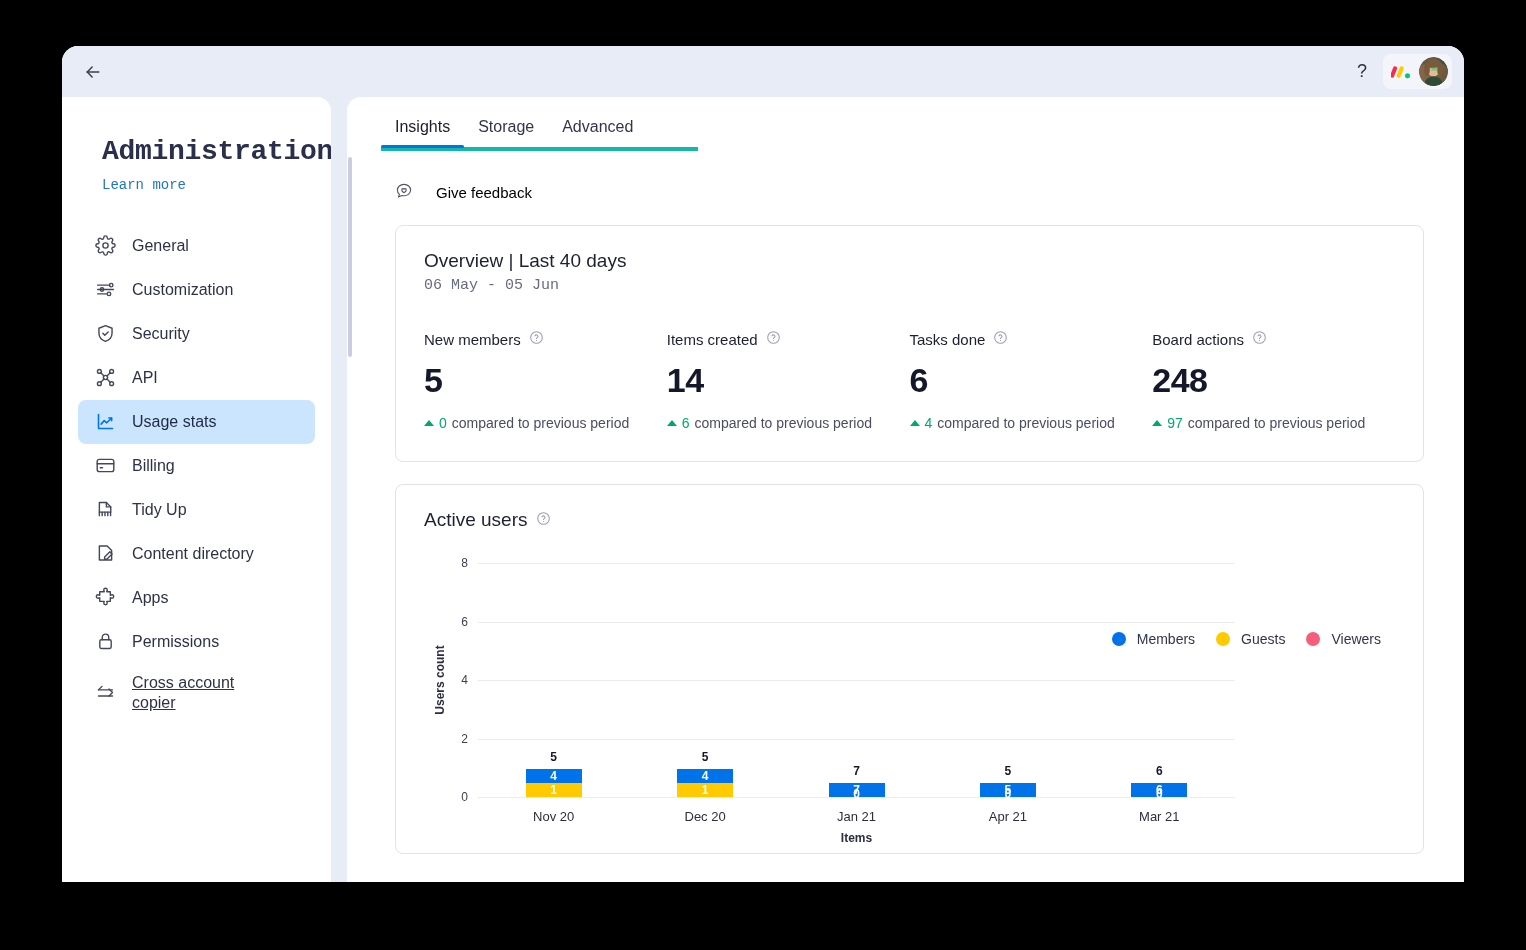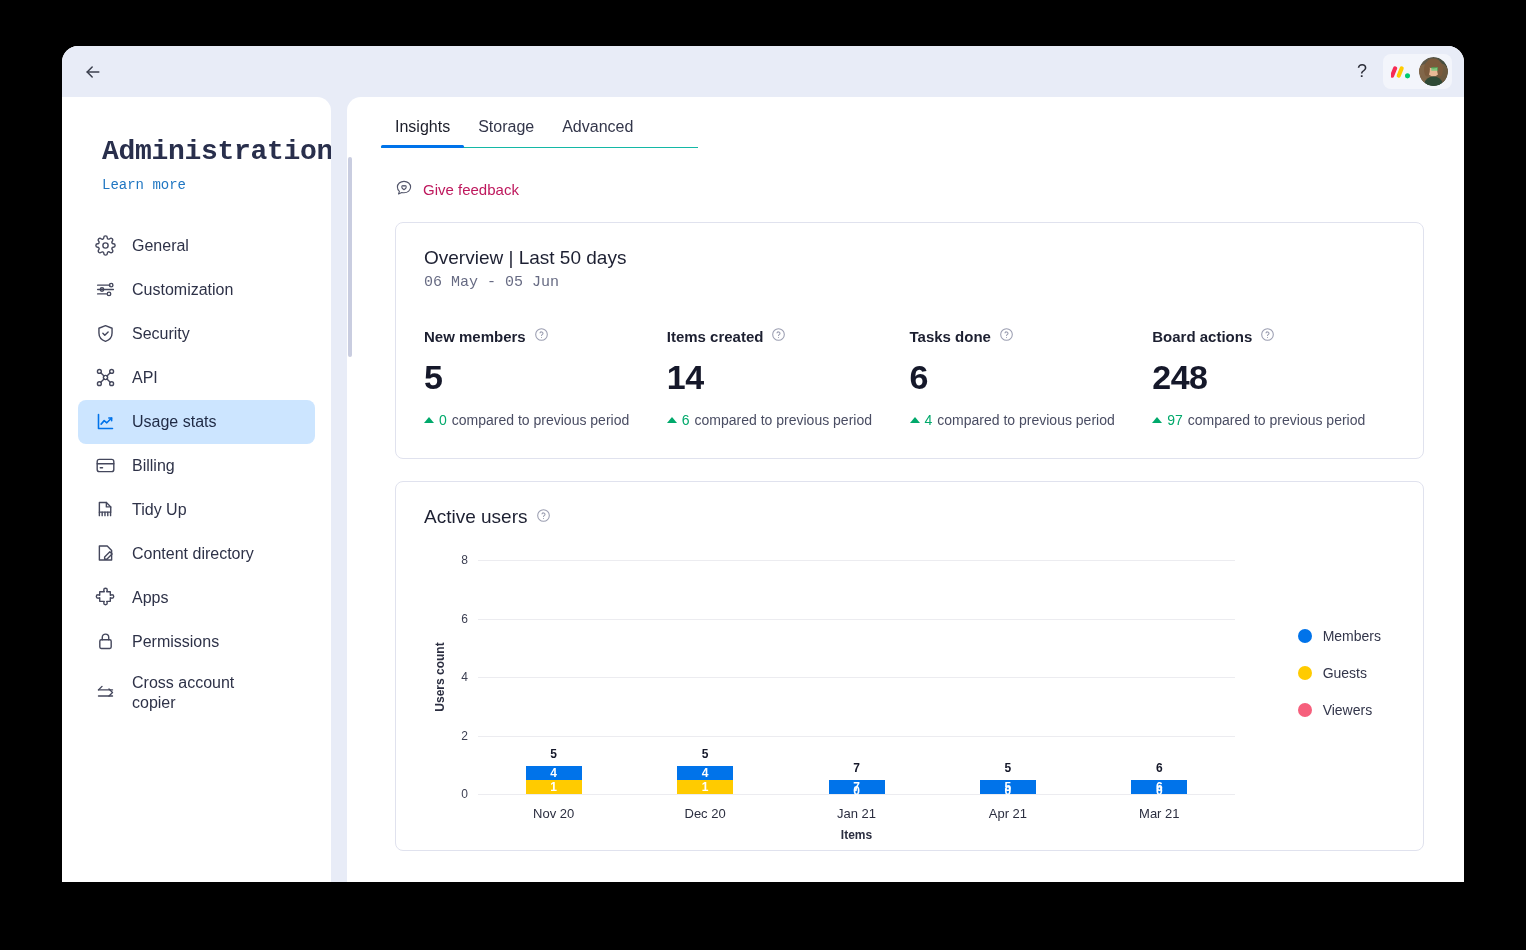--- a/index.html
+++ b/index.html
@@ -92,21 +92,21 @@
   .nav-item.two-line { height: 58px; align-items: center; }
   .nav-item.active { background: #cce5ff; }
   .nav-item.active .nav-label { color: #1f2a44; }
   .nav-icon {
     width: 22px; height: 22px; flex: 0 0 auto;
     display: flex; align-items: center; justify-content: center;
     color: #44475c;
   }
   .nav-item.active .nav-icon { color: #0073ea; }
   .nav-label { line-height: 1.25; }
-  .nav-label.wrap { max-width: 130px; }
+  .nav-label.wrap { max-width: 130px; text-decoration: underline; }
   
   #main-wrap {
     flex: 1 1 auto; height: 100%;
     background: #e8ecf7;
     display: flex;
     position: relative;
   }
   #gap { width: 16px; flex: 0 0 auto; background: #e8ecf7; }
   #main {
     flex: 1 1 auto; height: 100%;
@@ -116,54 +116,54 @@
     overflow: hidden;
   }
   #main-scroll {
     position: absolute; left: 0; top: 0;
     width: 100%; height: 100%;
     padding: 9px 40px 0 34px;
   }
   
   #tabs {
     display: flex; align-items: flex-end;
-    border-bottom: 1px solid #14b8a6;
+    border-bottom: 4px solid #14b8a6;
     width: 317px;
   }
   .tab {
     padding: 12px 14px 11px 14px;
     font-size: 16px; color: #33364a; cursor: pointer;
     position: relative;
   }
   .tab.active { color: #1b1d29; }
   .tab.active::after {
     content: ""; position: absolute;
     left: 0; right: 0; bottom: -1px; height: 3px;
     background: #0073ea; border-radius: 2px;
   }
   #feedback {
-    display: flex; align-items: center; gap: 10px;
+    display: flex; align-items: center; gap: 23px;
     margin-top: 31px; margin-left: 14px;
-    font-size: 15px; color: #be185d; cursor: pointer; width: fit-content;
+    font-size: 15px; color: #000000; cursor: pointer; width: fit-content;
   }
   
   .card {
     margin-top: 22px; margin-left: 14px;
     border: 1px solid #e0e2ee;
     border-radius: 8px;
     background: #fff;
   }
   #overview-card { padding: 24px 28px 30px 28px; }
   #ov-title { font-size: 19px; color: #1d2032; font-weight: 400; }
   #ov-range { font-size: 15px; color: #676b83; margin-top: 5px; font-family: Liberation Mono, monospace; }
   #stats { display: flex; margin-top: 36px; }
   .stat { flex: 1 1 0; }
   .stat-head {
     display: flex; align-items: center; gap: 8px;
-    font-size: 15px; font-weight: 700; color: #1c1f30;
+    font-size: 15px; font-weight: 400; color: #1c1f30;
   }
   .stat-value {
     font-size: 34px; font-weight: 700; color: #15182a;
     margin-top: 13px; letter-spacing: -0.5px;
   }
   .stat-delta {
     margin-top: 15px; font-size: 14px; color: #4a4d63;
     display: flex; align-items: center; gap: 5px;
   }
   .delta-num { color: #00a96b; font-weight: 400; }
@@ -235,21 +235,21 @@
     transform: translateX(-50%); margin-top: 12px;
     font-size: 13px; color: #2b2e40; white-space: nowrap;
   }
   #xlabel {
     position: absolute; left: 50%; top: 100%;
     transform: translateX(-50%); margin-top: 34px;
     font-size: 12px; font-weight: 700; color: #2b2e40;
   }
   #legend {
     position: absolute; right: 14px; top: 78px;
-    display: flex; flex-direction: column; gap: 21px;
+    display: flex; flex-direction: row; gap: 21px;
   }
   .legend-item {
     display: flex; align-items: center; gap: 11px;
     font-size: 14px; color: #32354a; cursor: pointer;
   }
   .legend-dot { width: 14px; height: 14px; border-radius: 50%; flex: 0 0 auto; }
   
   #main-scrollbar {
     position: absolute; left: 1px; top: 0;
     width: 4px; height: 100%;
@@ -465,21 +465,21 @@
               <span>
                 <svg width="18" height="18" viewBox="0 0 24 24" fill="none" stroke="#53566b" stroke-width="1.5" stroke-linecap="round" stroke-linejoin="round">
                     <path d="M12 3.2c5 0 8.8 3.3 8.8 7.6 0 4.3-3.8 7.6-8.8 7.6-1 0-2-.14-2.9-.4l-4.4 2 1.2-3.5C3.9 15.1 3.2 13 3.2 10.8 3.2 6.5 7 3.2 12 3.2z"></path>
                     <path d="M12 14.2s-3-1.9-3-3.7c0-1 .8-1.7 1.7-1.7.7 0 1.1.4 1.3.8.2-.4.6-.8 1.3-.8.9 0 1.7.7 1.7 1.7 0 1.8-3 3.7-3 3.7z"></path>
                   </svg>
               </span>
               <span>Give feedback</span>
             </div>
 
             <div class="card" id="overview-card">
-              <div id="ov-title">Overview | Last 50 days</div>
+              <div id="ov-title">Overview | Last 40 days</div>
               <div id="ov-range">06 May - 05 Jun</div>
 
               <div id="stats">
 
                 <div class="stat">
                   <div class="stat-head">
                     <span>New members</span>
                     <span>
                       <svg width="15" height="15" viewBox="0 0 24 24" fill="none" stroke="#9b9eb1" stroke-width="1.7">
                           <circle cx="12" cy="12" r="9.3"></circle>

